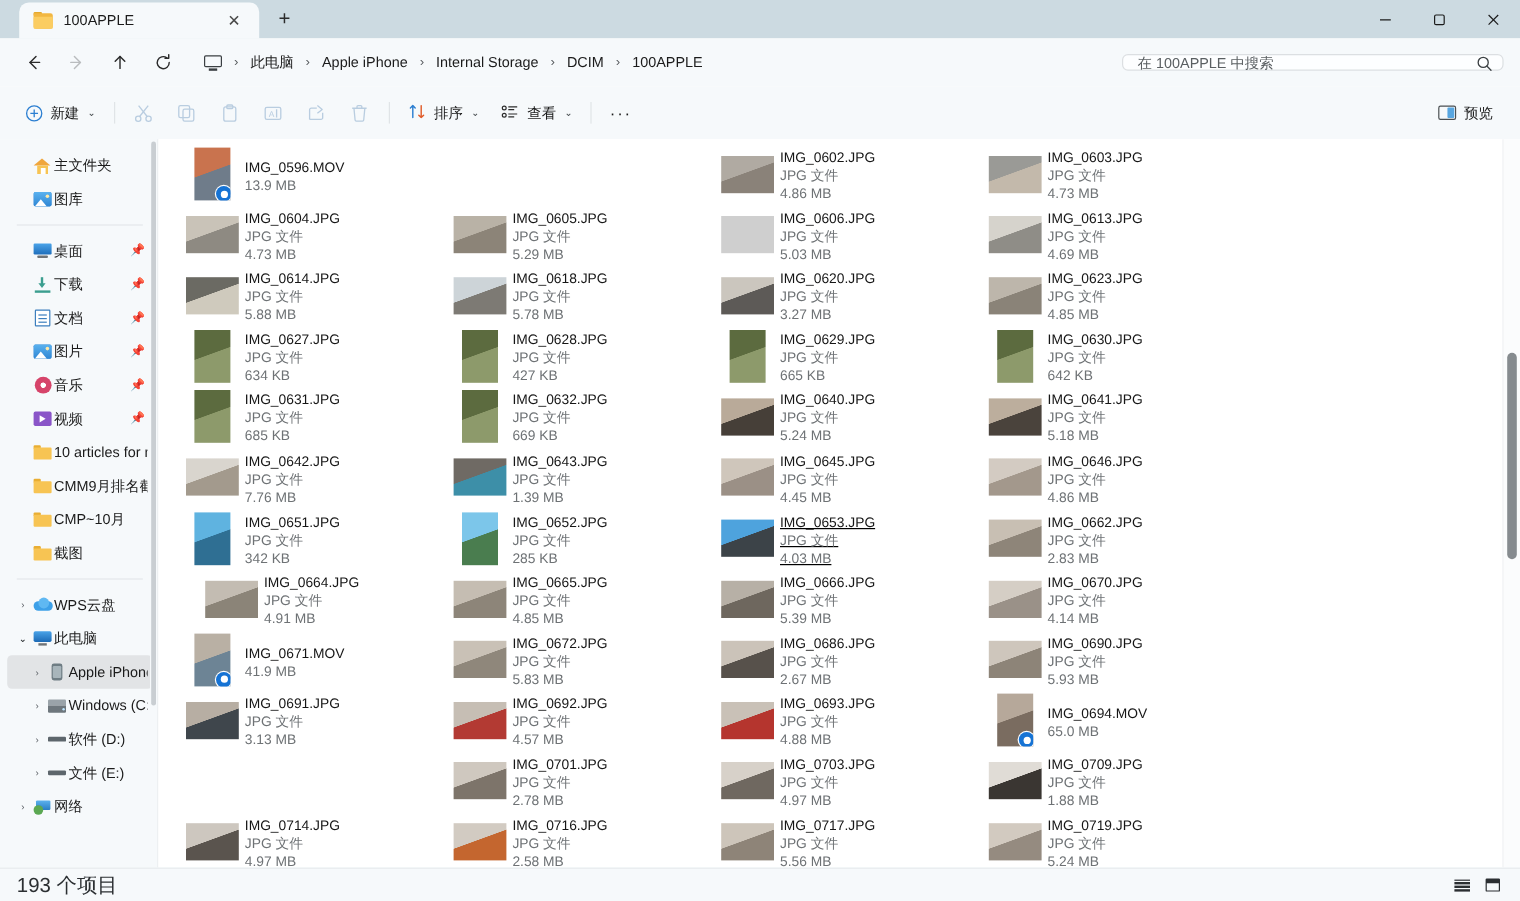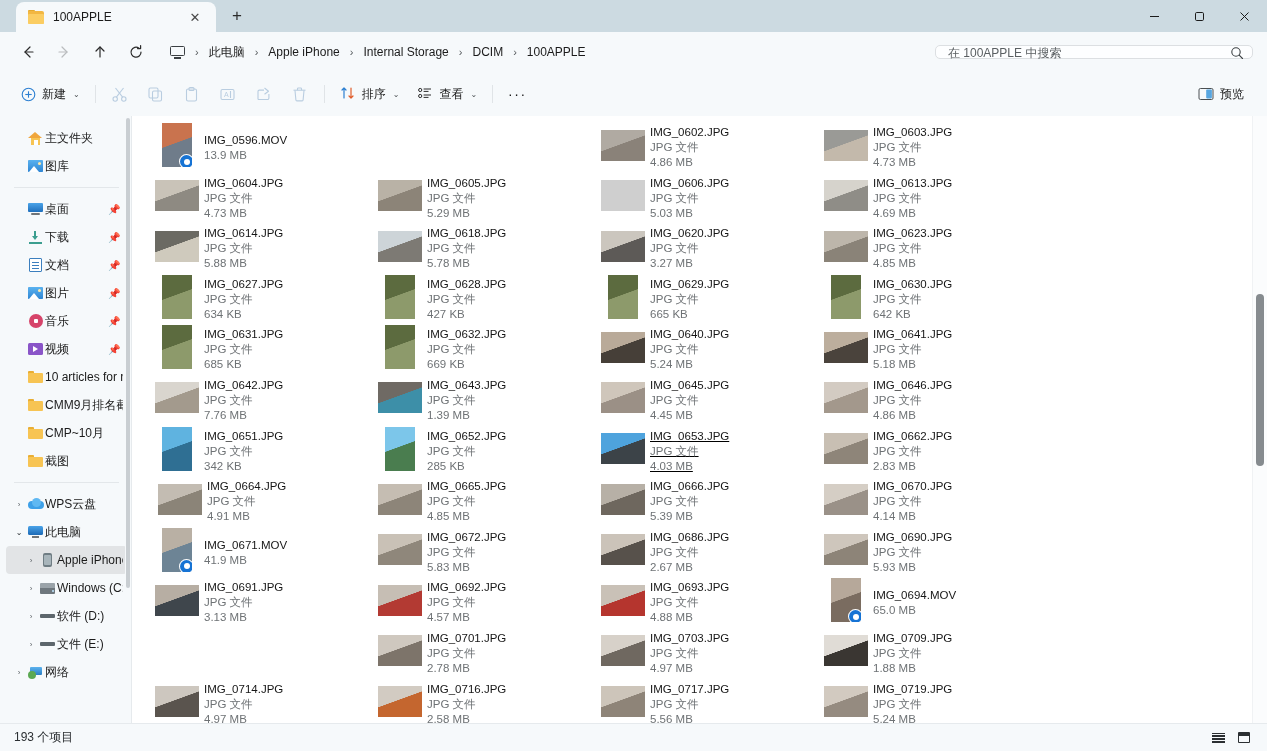--- a/index.html
+++ b/index.html
@@ -280,21 +280,21 @@
   .vscroll .vthumb {
     position:absolute; left:3px; width:8px; background:#868b8f; border-radius:4px;
   }
 
   
   .statusbar {
     position:absolute; bottom:0; left:0; width:1267px; height:28px;
     background:#f6f9fb; border-top:1px solid #e6eaed;
     display:flex; align-items:center;
   }
-  .status-text { margin-left:14px; font-size:12px; color:#2b2f32; }
+  .status-text { margin-left:14px; font-size:17px; color:#2b2f32; }
   .view-toggles { margin-left:auto; margin-right:14px; display:flex; gap:8px; align-items:center; }
   .vtoggle { width:18px; height:18px; display:flex; align-items:center; justify-content:center; border-radius:3px; }
   .ico-details { width:13px; height:10px; display:flex; flex-direction:column; justify-content:space-between; }
   .ico-details i { display:block; height:1.8px; background:#2b2f32; }
   .ico-tiles { width:12px; height:11px; border:1.8px solid #2b2f32; border-top-width:4px; border-radius:1px; }
 </style>
 </head>
 <body>
 
 <div id="app">
@@ -985,21 +985,21 @@
                 <div class="thumb" style="width: 44px; height: 31px; background: linear-gradient(160deg, rgb(200, 191, 179) 0%, rgb(200, 191, 179) 45%, rgb(142, 133, 121) 46%, rgb(142, 133, 121) 100%);"></div>
               </div>
               <div class="meta">
                 <div class="fname">IMG_0662.JPG</div>
                 <div class="ftype">JPG 文件</div>
                 <div class="fsize">2.83 MB</div>
               </div>
             </div>
           </div>
           <div class="frow">
-            <div class="tile" style="left: 3px;">
+            <div class="tile" style="left: 16px;">
               <div class="thumb-wrap">
                 <div class="thumb" style="width: 44px; height: 31px; background: linear-gradient(160deg, rgb(195, 188, 178) 0%, rgb(195, 188, 178) 45%, rgb(139, 132, 120) 46%, rgb(139, 132, 120) 100%);"></div>
               </div>
               <div class="meta">
                 <div class="fname">IMG_0664.JPG</div>
                 <div class="ftype">JPG 文件</div>
                 <div class="fsize">4.91 MB</div>
               </div>
             </div>
             <div class="tile" style="left: 223px;">

